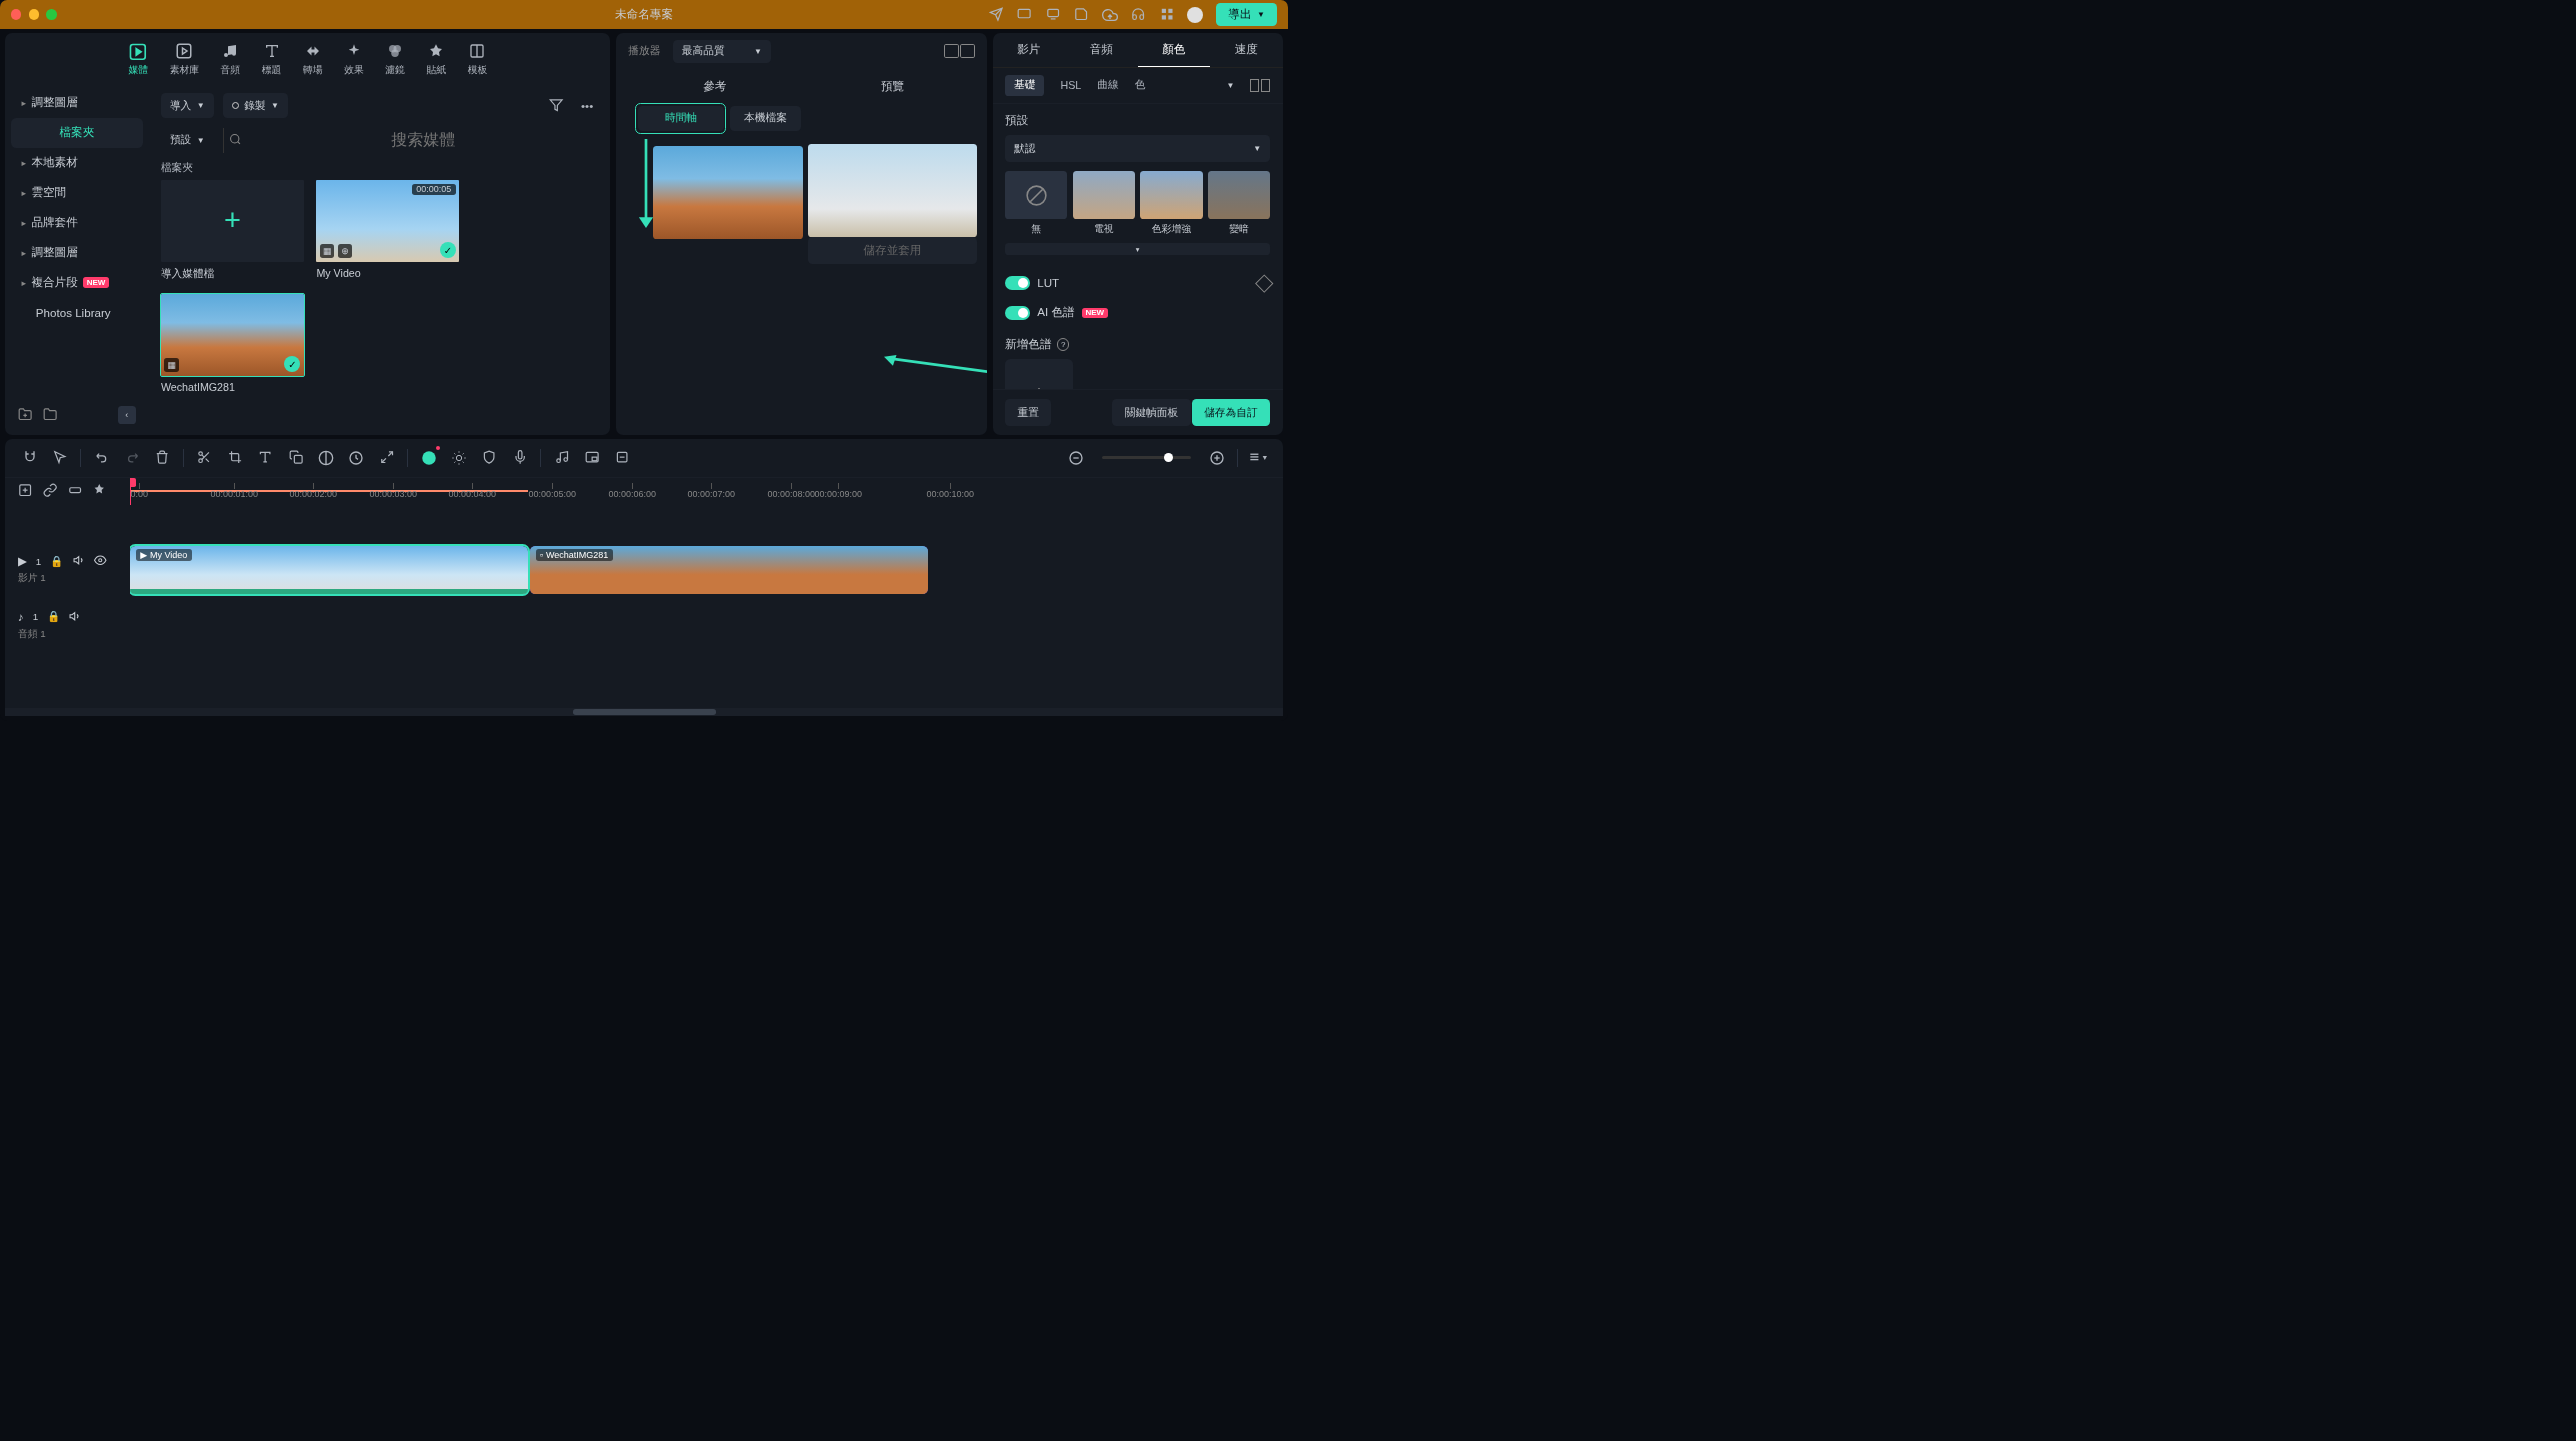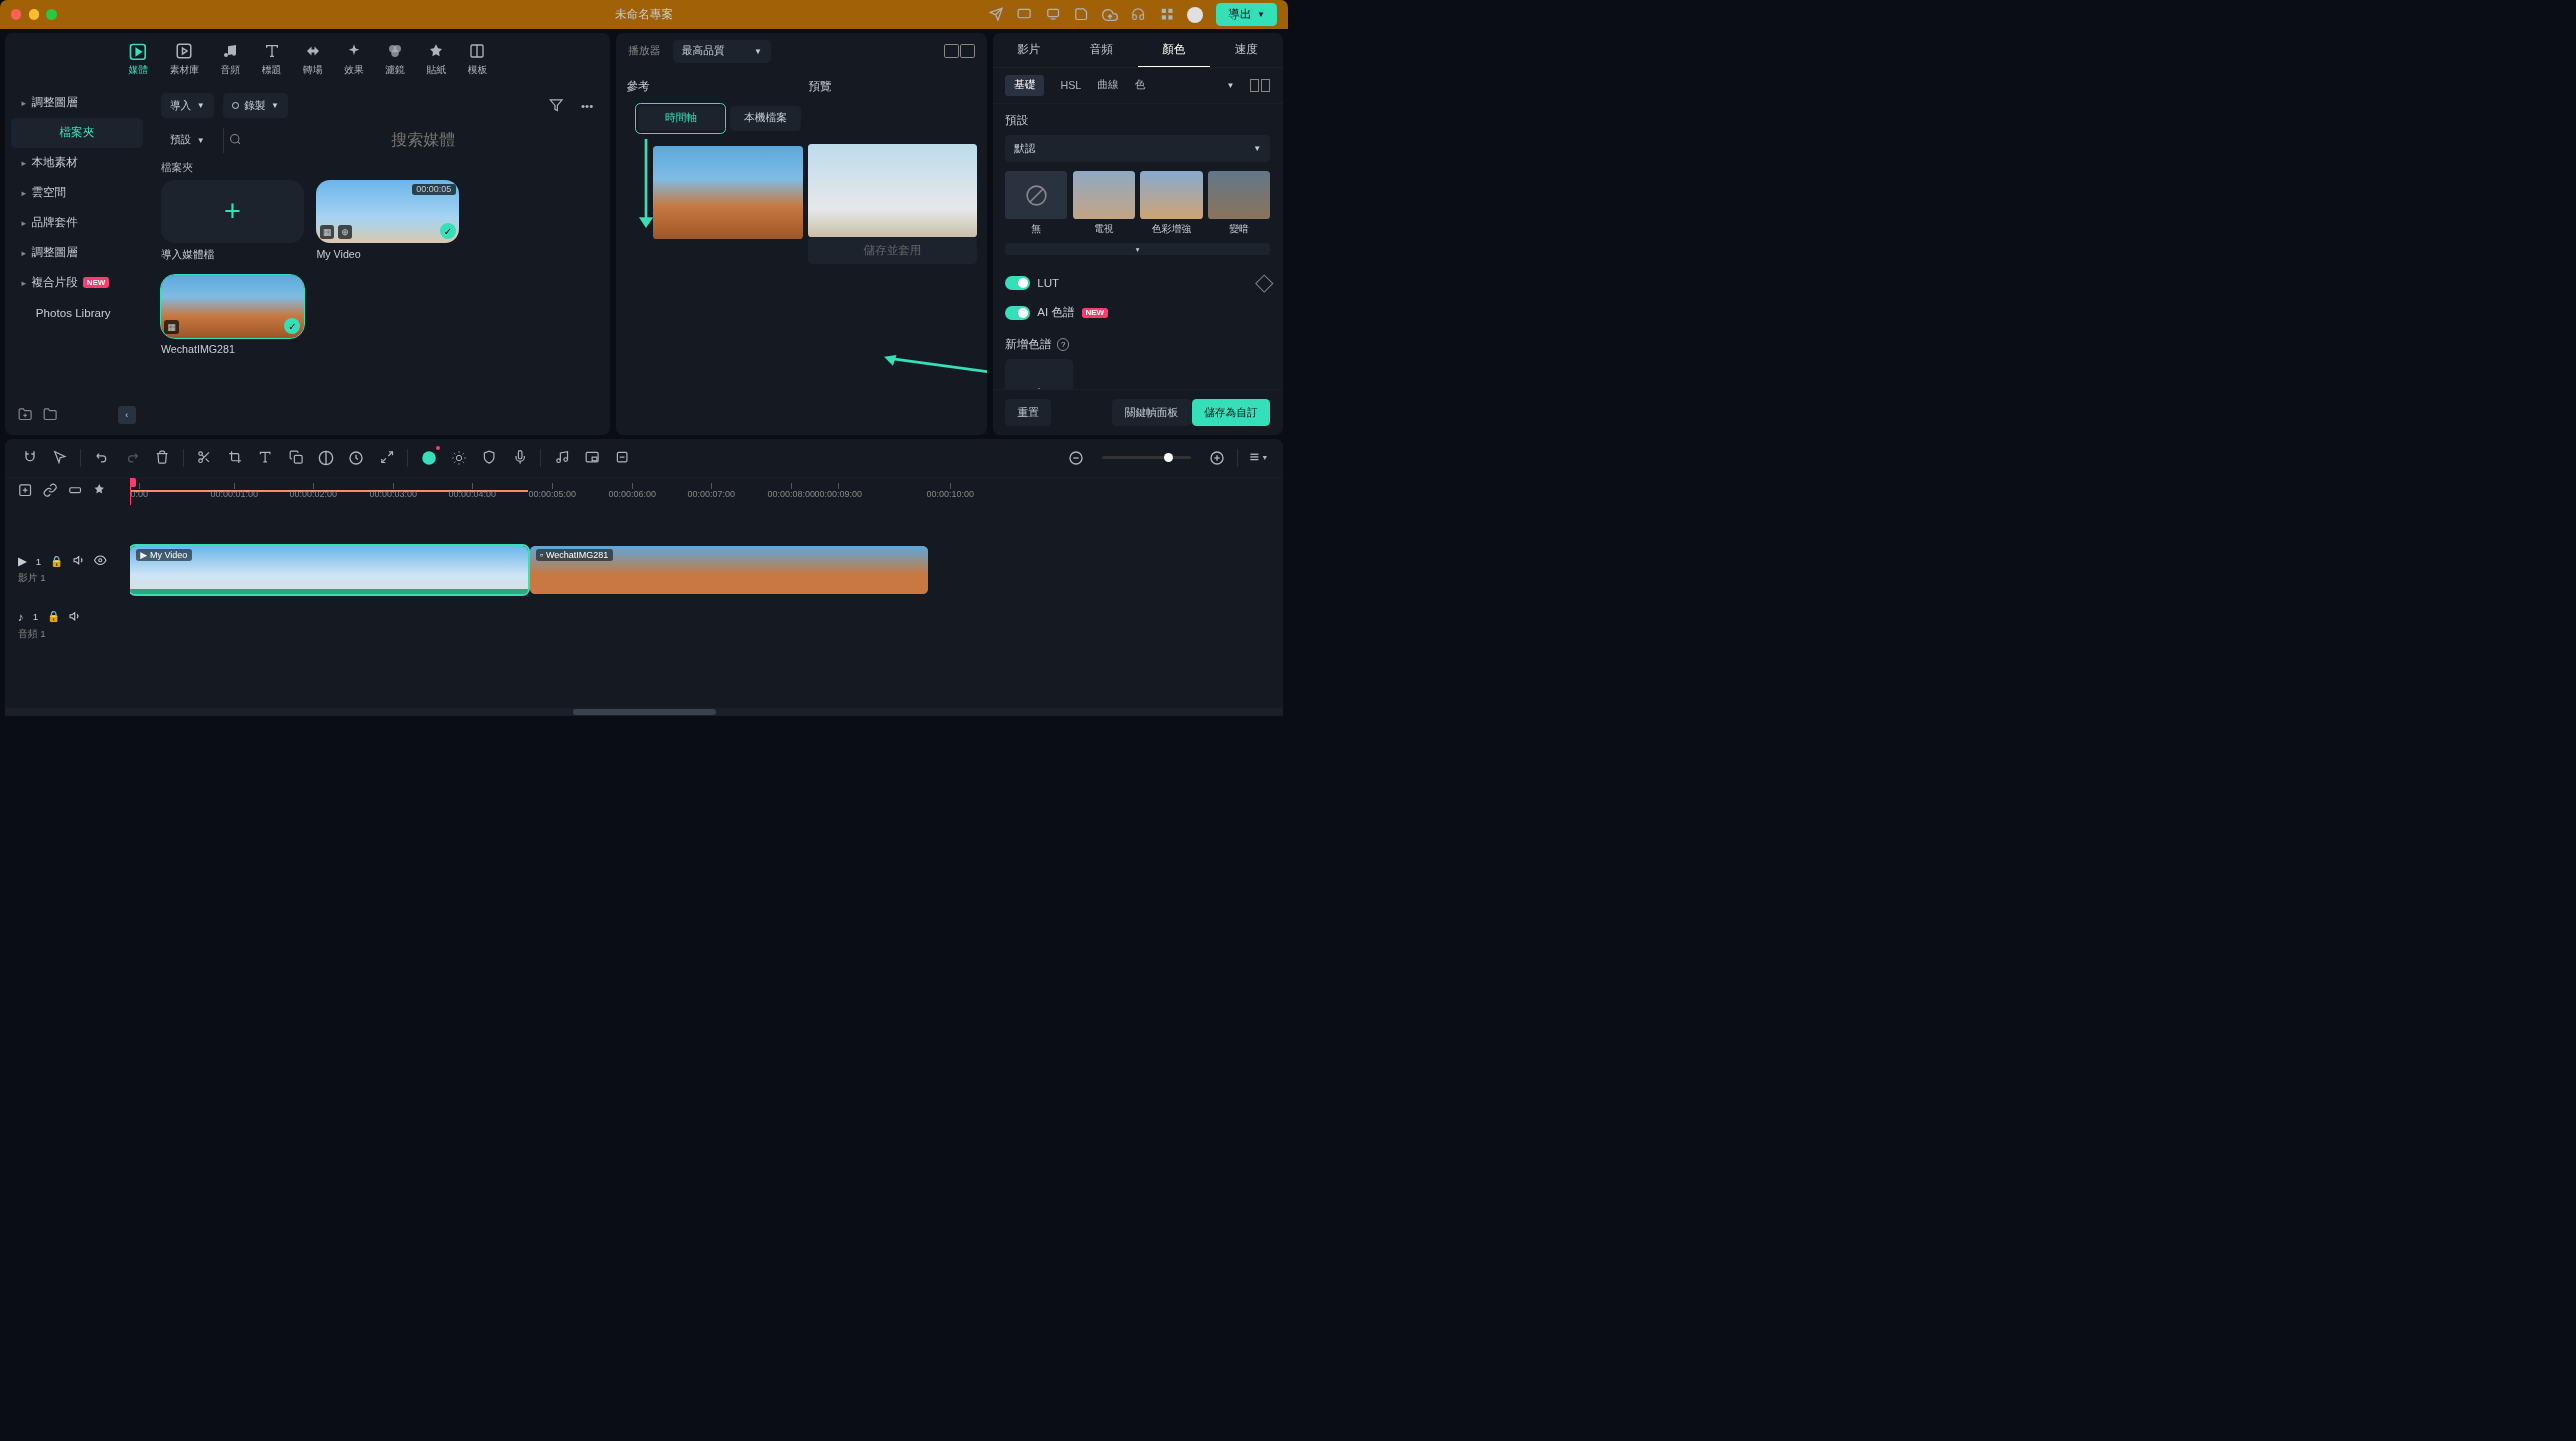--- a/index.html
+++ b/index.html
@@ -49,42 +49,42 @@
 .spacer { flex: 1; }
 .icon-btn { width: 21.5px; height: 21.5px; display: flex; align-items: center; justify-content: center; color: #aeb4bd; cursor: pointer; }
 
 .media-sub { display: flex; align-items: center; gap: 9px; height: 30px; margin-top: 3.6px; }
 .search-box { flex: 1; height: 25px; background: transparent; display: flex; align-items: center; gap: 7.2px; color: #888; padding-left: 5.4px; border-left: 0.9px solid #333;}
 .search-input { background: transparent; border: none; outline: none; color: #c8cdd4; font-size: 16px; flex: 1; text-align: center; }
 
 .media-section-label { font-size: 10.7px; color: #aeb4bd; margin: 5.4px 0; }
 .media-grid { display: flex; flex-wrap: wrap; gap: 12.5px; }
 .media-item { width: 143px; }
-.thumb { width: 143px; height: 63px; background: #1d232d; border-radius: 14px; position: relative; display: flex; align-items: center; justify-content: center; cursor: pointer; overflow: hidden; }
+.thumb { width: 143px; height: 82px; background: #1d232d; border-radius: 1px; position: relative; display: flex; align-items: center; justify-content: center; cursor: pointer; overflow: hidden; }
 .thumb .plus { font-size: 29px; color: #35e0b8; font-weight: 300; }
 .thumb.selected { outline: 1.8px solid #35e0b8; }
 .thumb .dur { position: absolute; top: 3.6px; right: 3.6px; background: #000a; padding: 0.9px 4.5px; border-radius: 2.7px; font-size: 9px; }
 .thumb .check { position: absolute; bottom: 3.6px; right: 3.6px; width: 16px; height: 16px; background: #35e0b8; border-radius: 50%; display: flex; align-items: center; justify-content: center; font-size: 9.8px; color: #000; }
 .thumb .corner-icons { position: absolute; bottom: 3.6px; left: 3.6px; display: flex; gap: 3.6px; }
 .thumb .corner-icons > span { width: 14.3px; height: 14.3px; background: #000a; border-radius: 2.7px; font-size: 9px; display: flex; align-items: center; justify-content: center; }
 .media-item-name { font-size: 10.7px; margin-top: 5.4px; color: #c8cdd4; }
 .sky-thumb { background: linear-gradient(180deg, #6bb5ea 0%, #a6d4f2 60%, #d8c9b0 100%); position: relative; }
 .sky-thumb::after { content: ''; position: absolute; width: 27px; height: 45px; left: 50%; top: 20%; transform: translateX(-50%); }
 .desert-thumb { background: linear-gradient(180deg, #5ba9db 0%, #7fbce4 35%, #c87840 65%, #9c5628 100%); }
 
 
 .center-top { display: flex; align-items: center; padding: 7.2px 12.5px; gap: 12.5px; }
 .player-label { font-size: 10.7px; color: #888; }
 .quality-select { width: 98px; height: 23px; background: #1d232d; border-radius: 4.5px; display: flex; align-items: center; justify-content: space-between; padding: 0 9px; font-size: 10.7px; cursor: pointer; }
 .view-toggle { display: flex; gap: 1.8px; }
 .view-toggle span { width: 14.3px; height: 14.3px; border: 0.9px solid #888; border-radius: 1.8px; cursor: pointer; }
 
 .preview-row { display: flex; padding: 3.6px 10.7px 10.7px; gap: 5.4px; }
 .preview-col { flex: 1; display: flex; flex-direction: column; }
-.preview-col-title { font-size: 11.6px; padding: 5.4px 0 9px; }
+.preview-col-title { text-align: center; font-size: 11.6px; padding: 5.4px 0 9px; }
 .ref-tabs { display: flex; justify-content: center; gap: 7.2px; margin-bottom: 9px; }
 .ref-tab { height: 25px; padding: 0 14.3px; background: #1d232d; border-radius: 4.5px; display: flex; align-items: center; font-size: 10.7px; cursor: pointer; }
 .ref-tab.active { color: #35e0b8; }
 .highlight-box { border: 1.8px solid #35e0b8; border-radius: 5.4px; padding: 1.8px; }
 .ref-img { width: 100%; height: 93px; border-radius: 3.6px; }
 
 .ref-bottom { margin-top: 9px; display: flex; flex-direction: column; }
 .ref-frame-label { font-size: 10.7px; padding: 3.6px 9px; }
 .frame-strip { display: flex; gap: 0; padding: 0 9px 7.2px; }
 .frame-strip .frame { width: 32px; height: 19.7px; background: #5ba9db; }

